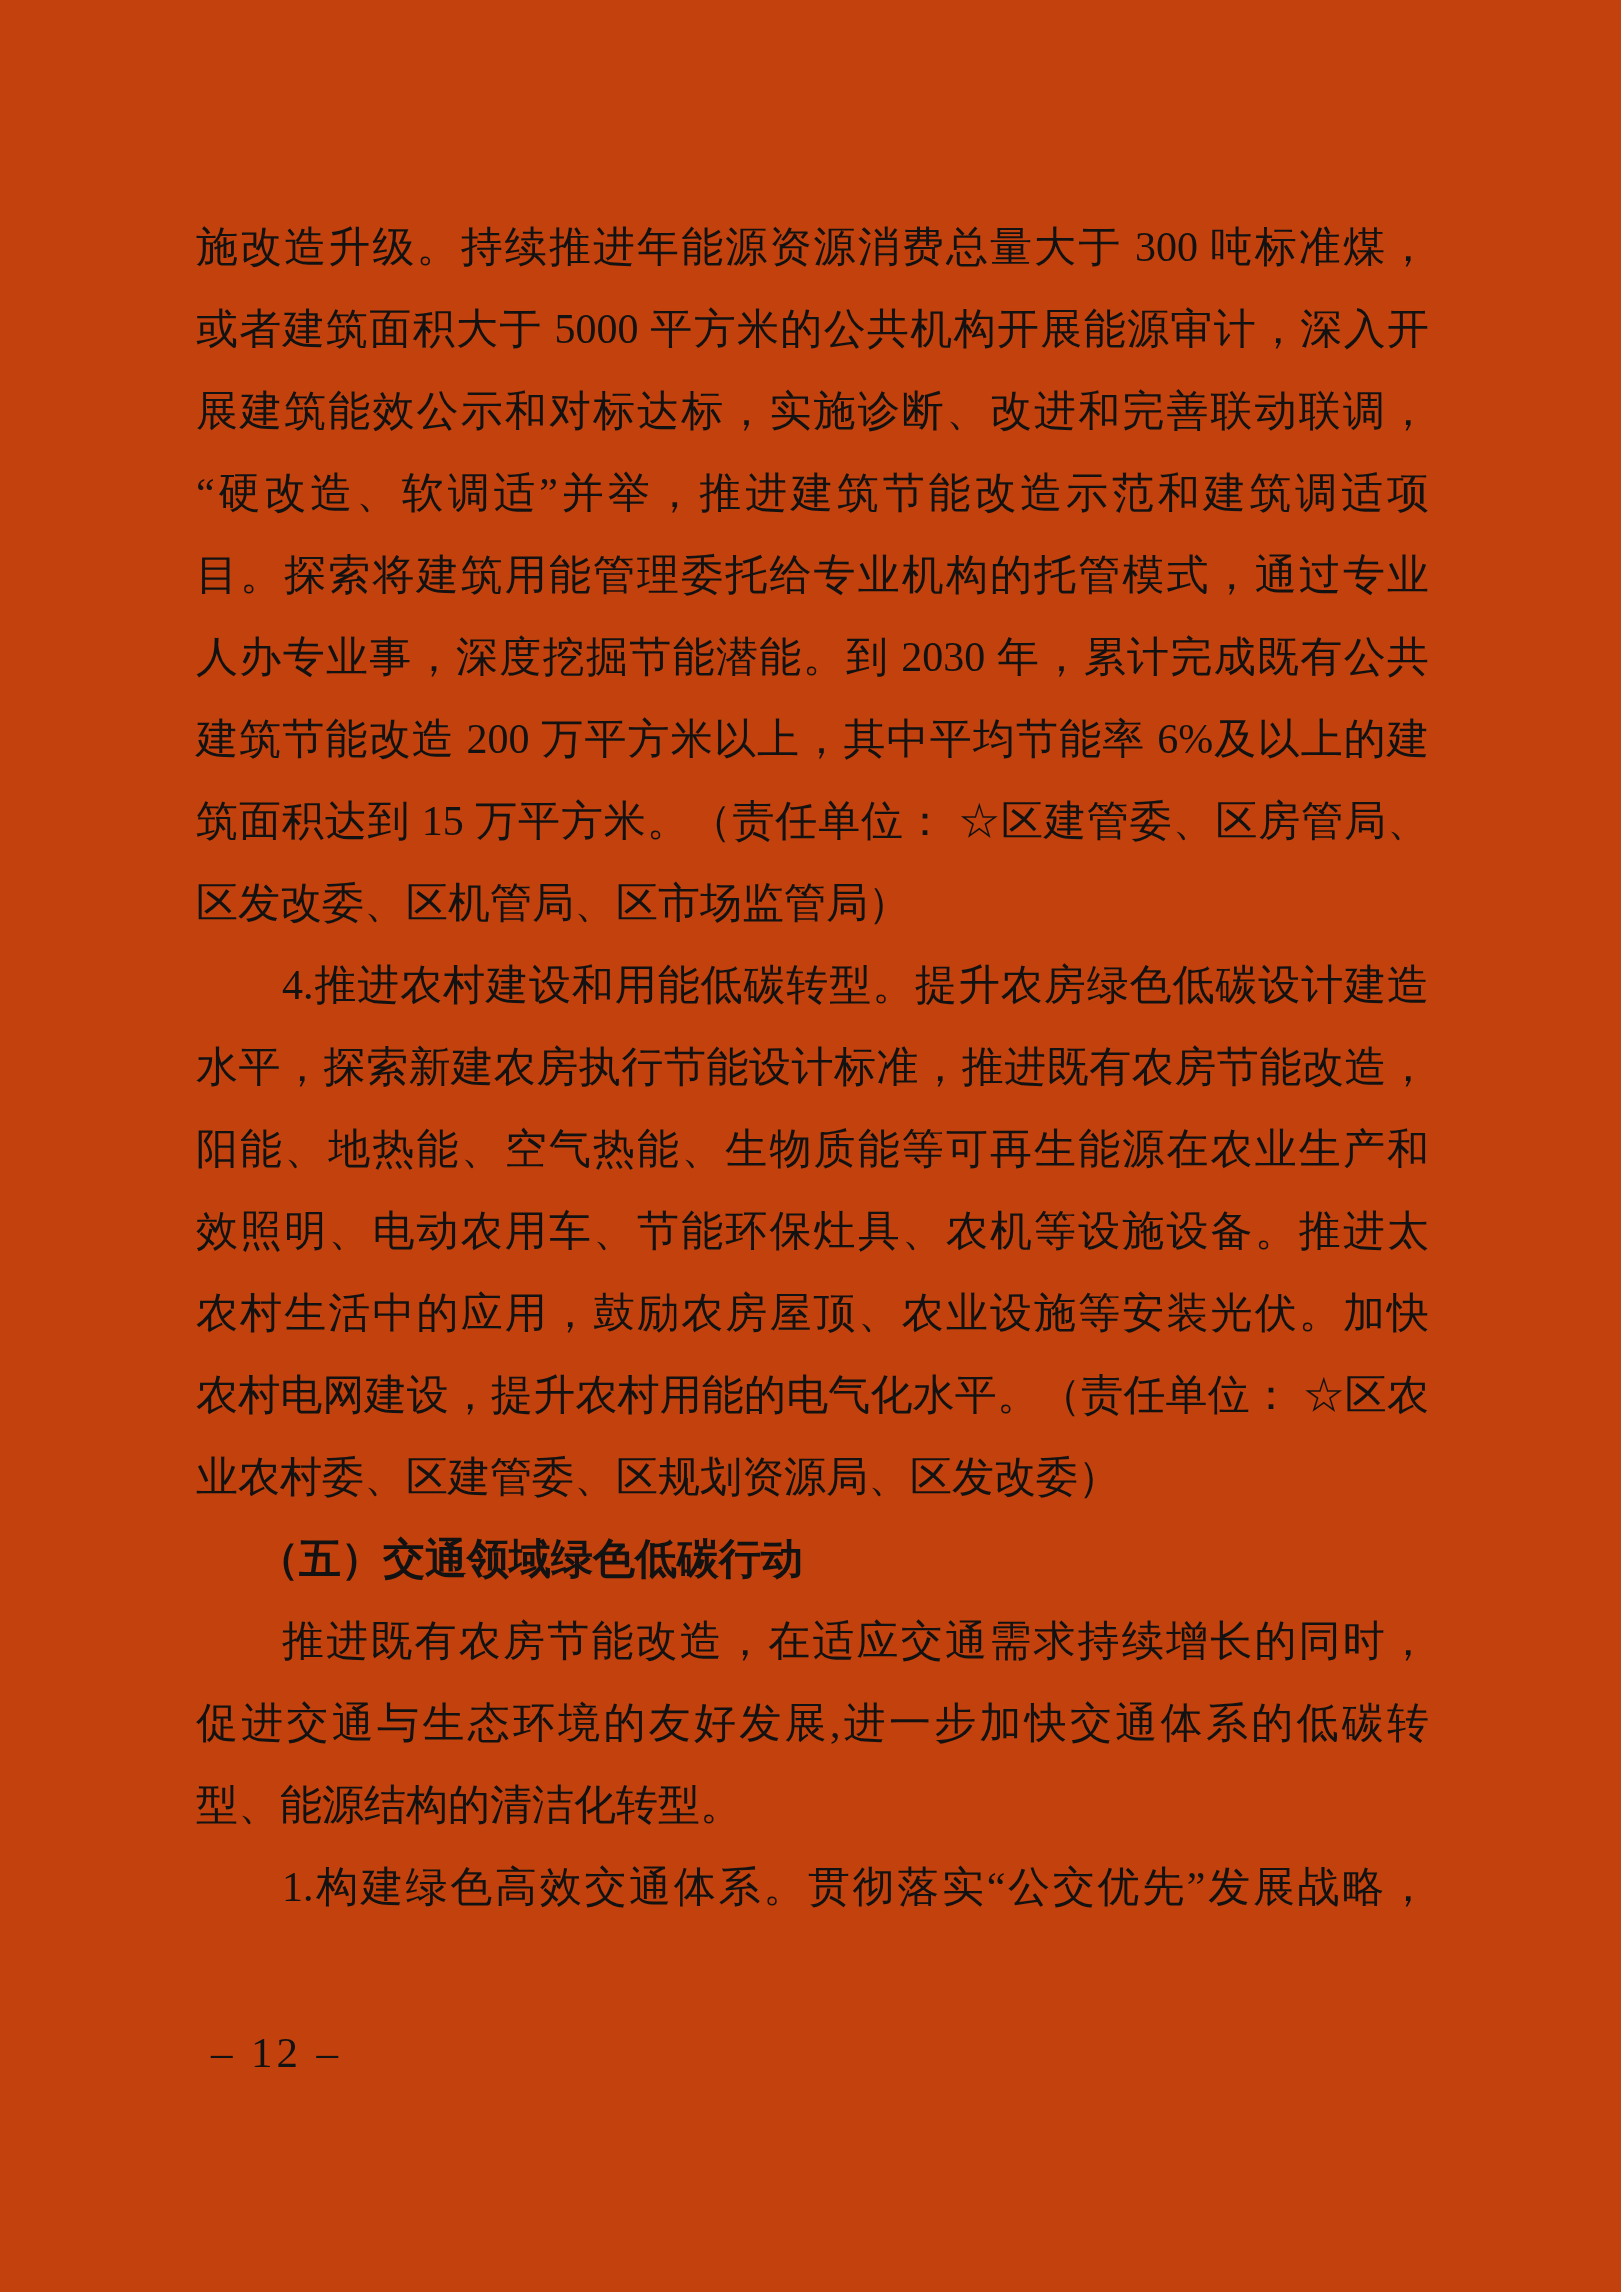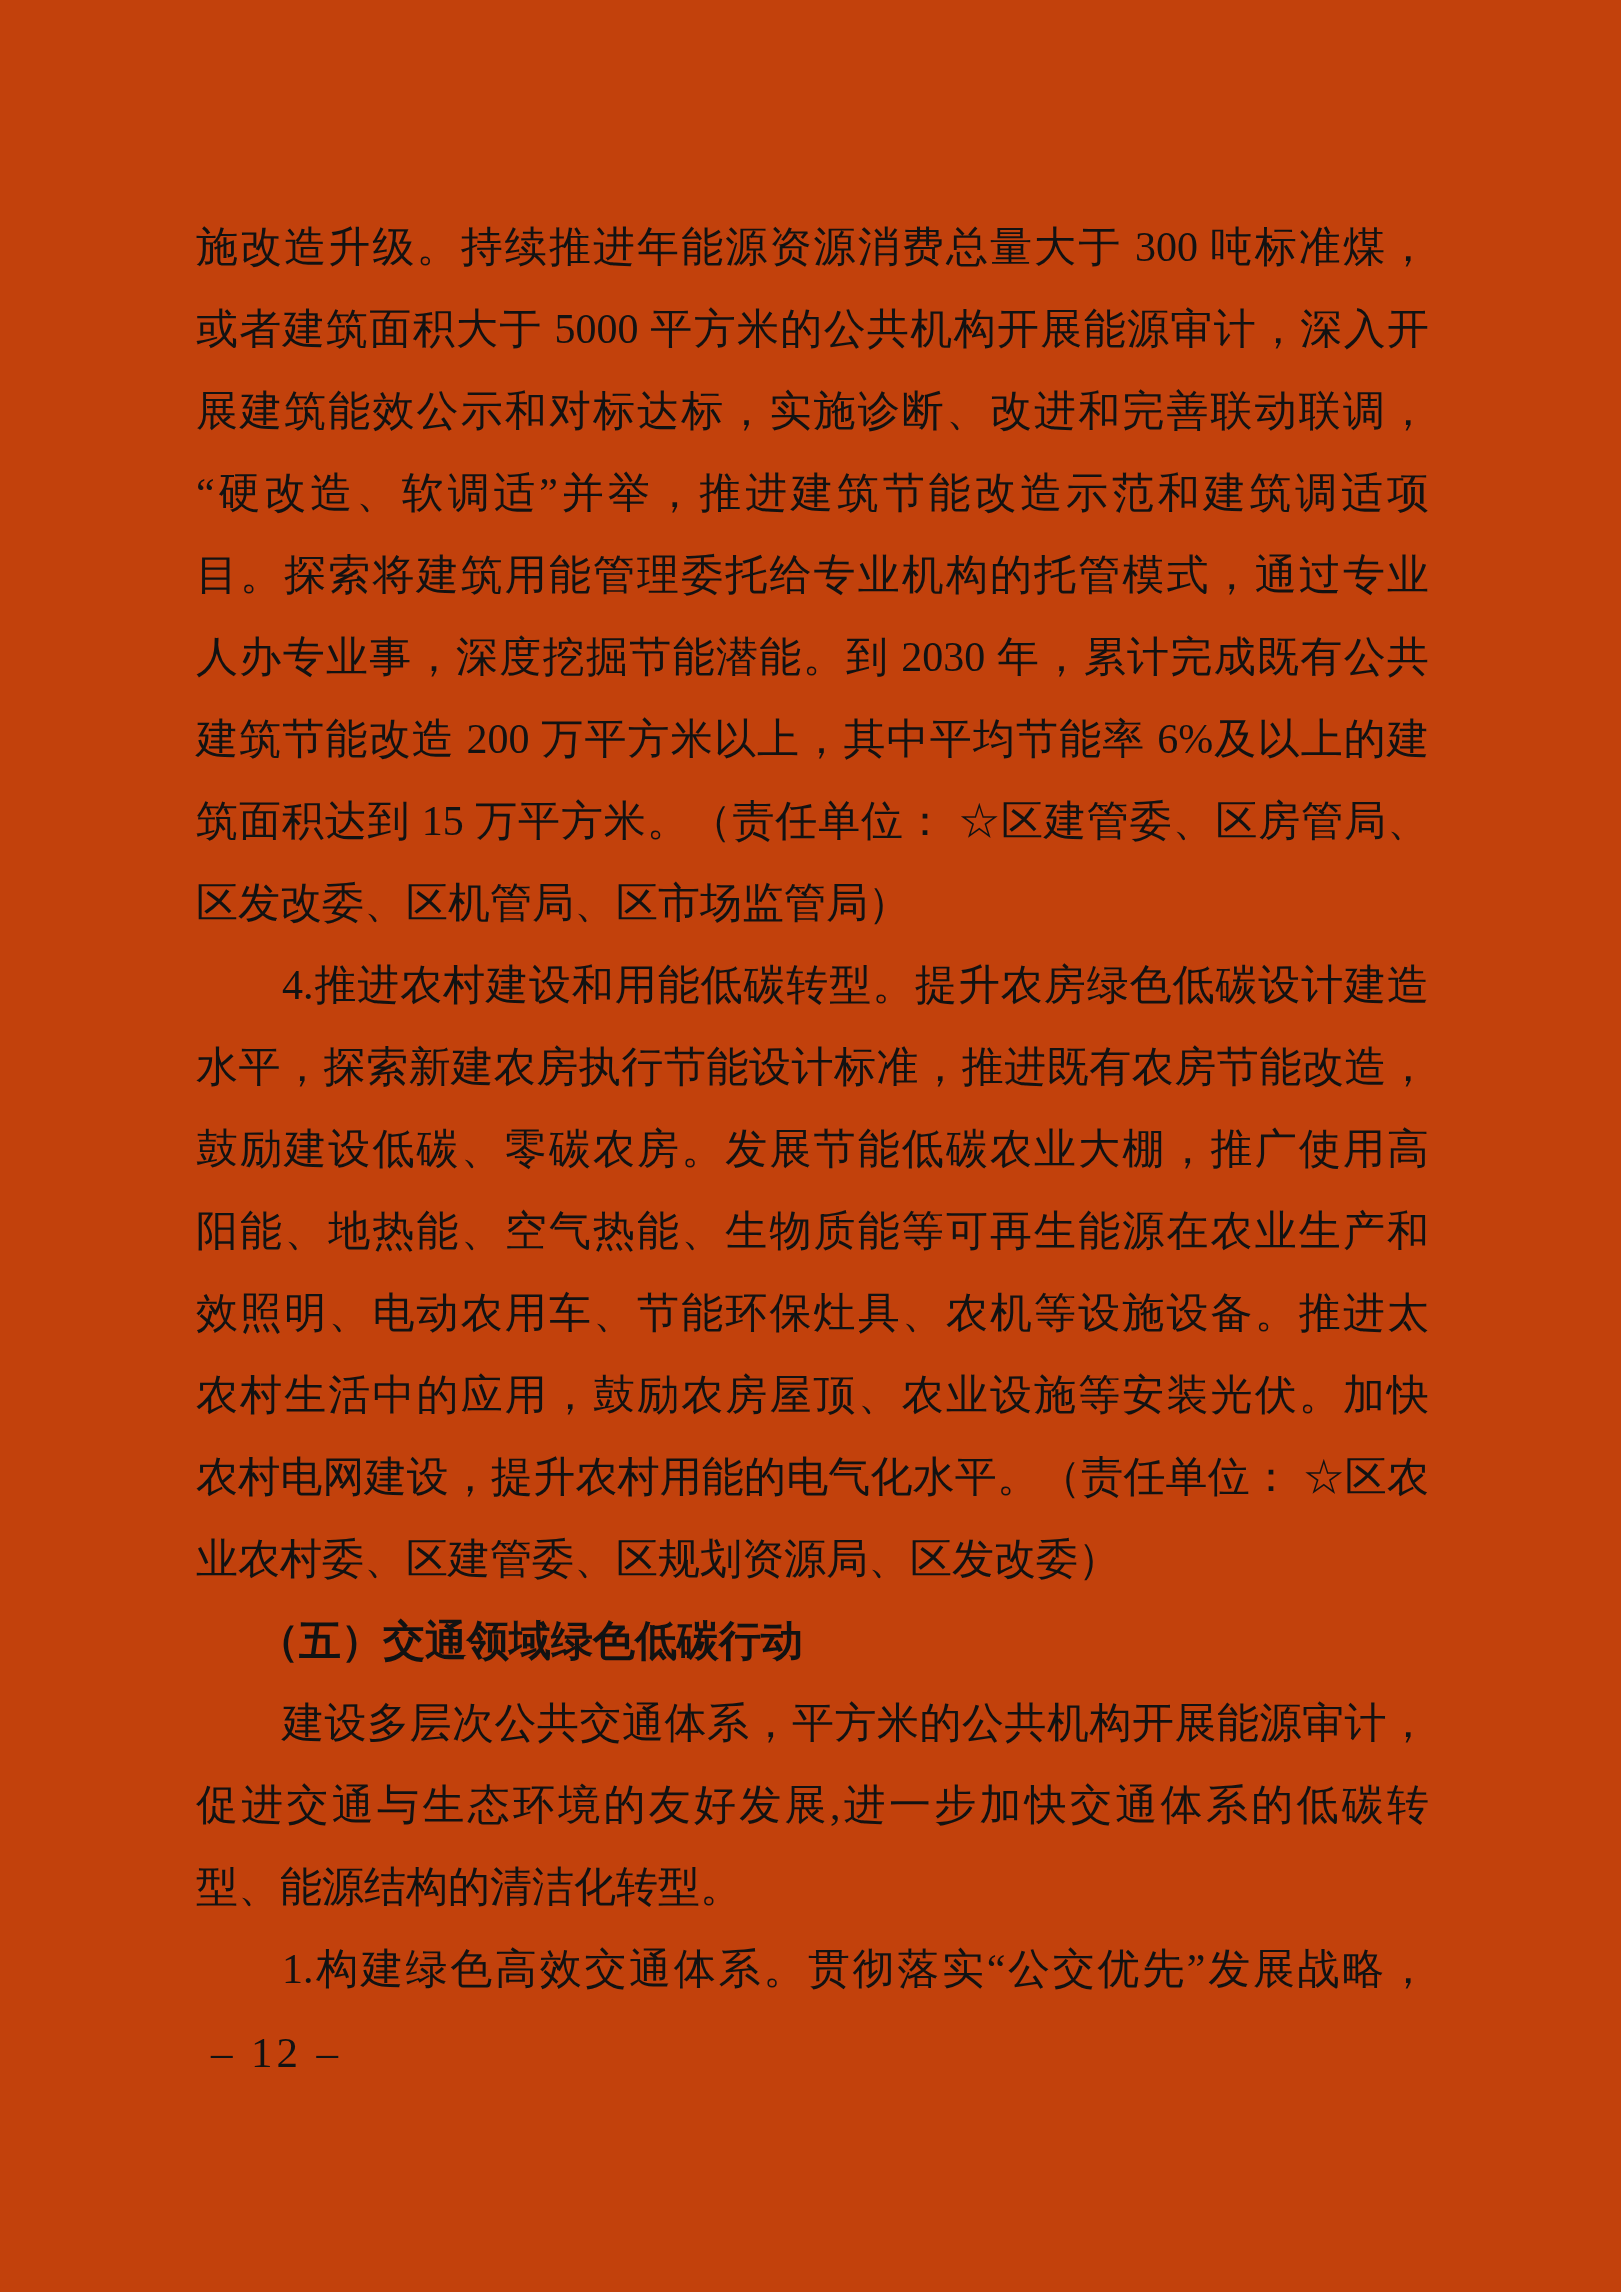--- a/index.html
+++ b/index.html
@@ -76,34 +76,33 @@
       <span class="line">目。探索将建筑用能管理委托给专业机构的托管模式，通过专业</span>
       <span class="line">人办专业事，深度挖掘节能潜能。到 2030 年，累计完成既有公共</span>
       <span class="line">建筑节能改造 200 万平方米以上，其中平均节能率 6%及以上的建</span>
       <span class="line">筑面积达到 15 万平方米。（责任单位： ☆区建管委、区房管局、</span>
       <span class="line last">区发改委、区机管局、区市场监管局）</span>
     </p>
 
     <p class="para">
       <span class="line indent">4.推进农村建设和用能低碳转型。提升农房绿色低碳设计建造</span>
       <span class="line">水平，探索新建农房执行节能设计标准，推进既有农房节能改造，</span>
-      <span class="line">鼓励建设低碳、零碳农房。发展节能低碳农业大棚，推广使用高</span>
       <span class="line">阳能、地热能、空气热能、生物质能等可再生能源在农业生产和</span>
       <span class="line">效照明、电动农用车、节能环保灶具、农机等设施设备。推进太</span>
       <span class="line">农村生活中的应用，鼓励农房屋顶、农业设施等安装光伏。加快</span>
       <span class="line">农村电网建设，提升农村用能的电气化水平。（责任单位： ☆区农</span>
       <span class="line last">业农村委、区建管委、区规划资源局、区发改委）</span>
     </p>
 
     <p class="para">
       <span class="line heading last">（五）交通领域绿色低碳行动</span>
     </p>
 
     <p class="para">
-      <span class="line indent">建设多层次公共交通体系，平方米的公共机构开展能源审计，</span>
+      <span class="line indent">推进既有农房节能改造，在适应交通需求持续增长的同时，</span>
       <span class="line">促进交通与生态环境的友好发展,进一步加快交通体系的低碳转</span>
       <span class="line last">型、能源结构的清洁化转型。</span>
     </p>
 
     <p class="para">
       <span class="line indent">1.构建绿色高效交通体系。贯彻落实“公交优先”发展战略，</span>
     </p>
 
   </main>
 

